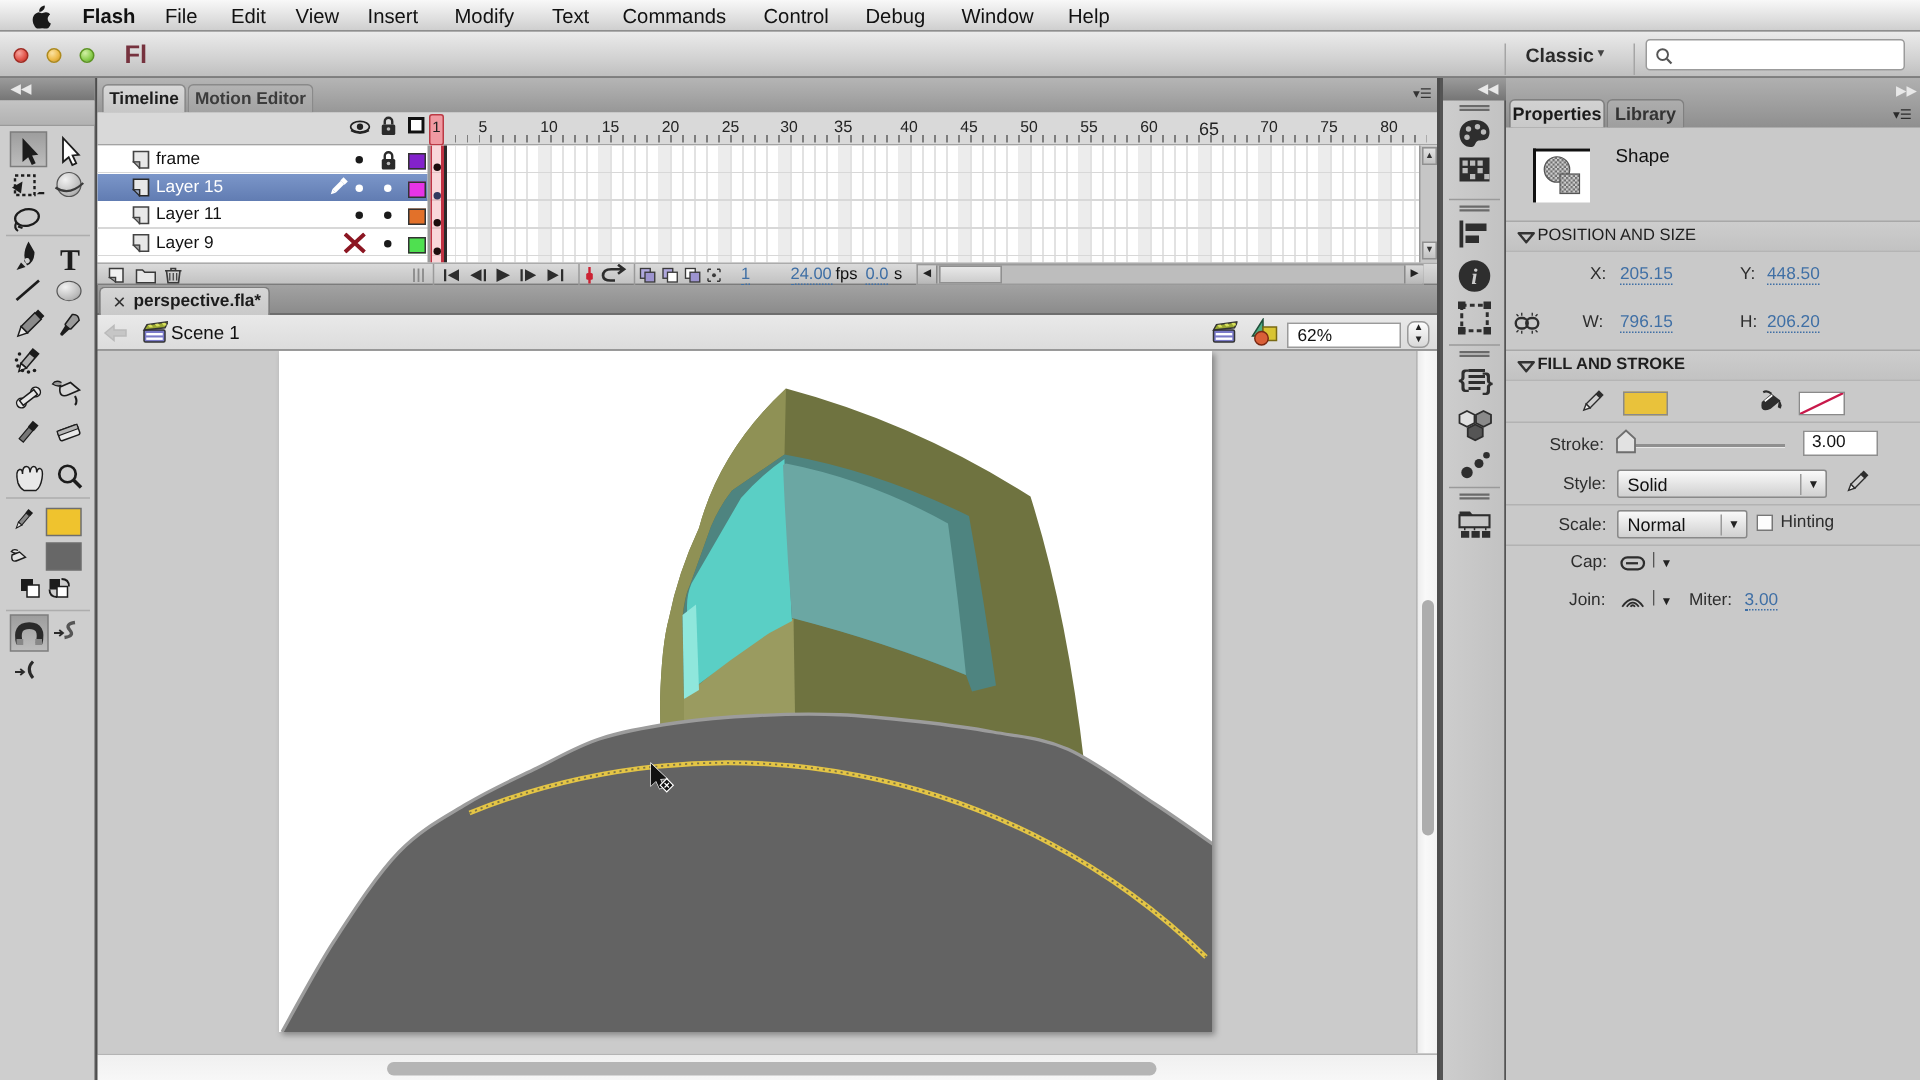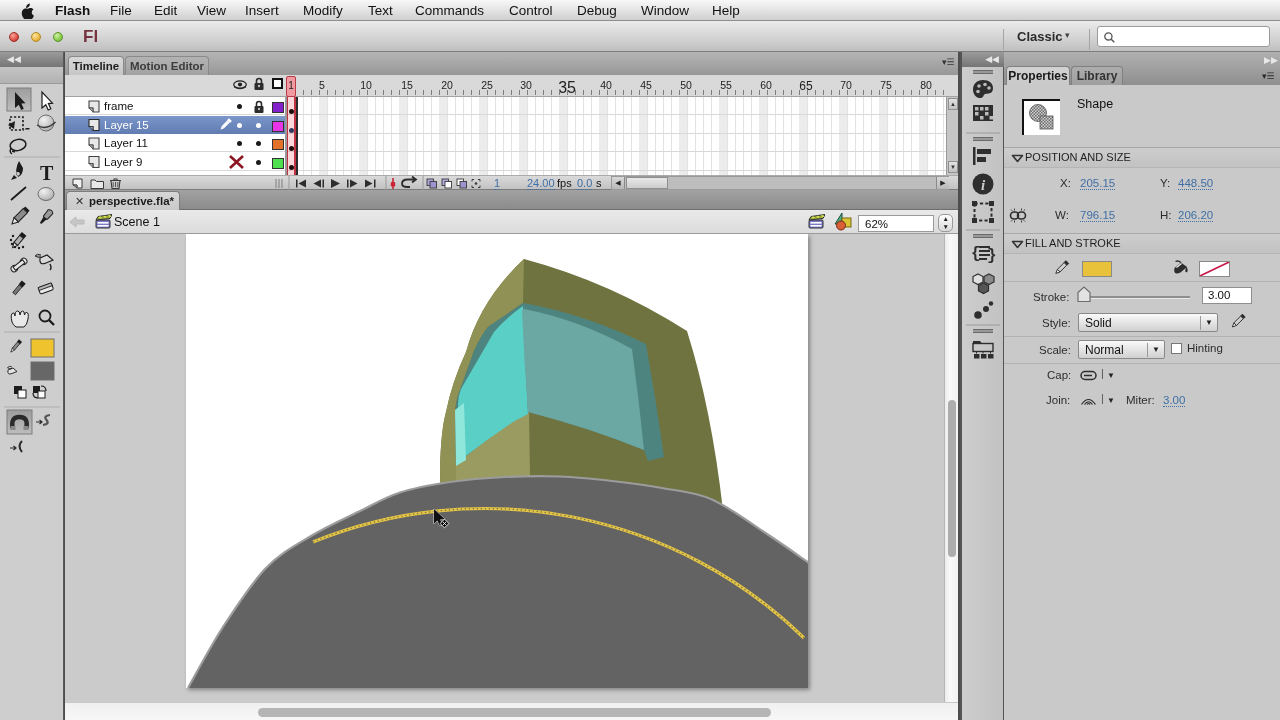--- a/index.html
+++ b/index.html
@@ -158,21 +158,21 @@
         <path d="M3.5 6 V4 a2.5 2.5 0 0 1 5 0 V6" fill="none" stroke="#2b2b2b" stroke-width="1.6"></path>
         <circle cx="6" cy="9" r="1.2" fill="#bbb"></circle>
       </svg>
     <div class="a" style="left:207px;top:3px;width:11px;height:11px;background:#fff;border:2px solid #111"></div>
     <div class="a tx" style="left:247px;top:4px;width:20px;text-align:center;font-size:10.5px;color:#222">5</div>
     <div class="a tx" style="left:291px;top:4px;width:20px;text-align:center;font-size:10.5px;color:#222">10</div>
     <div class="a tx" style="left:332px;top:4px;width:20px;text-align:center;font-size:10.5px;color:#222">15</div>
     <div class="a tx" style="left:372px;top:4px;width:20px;text-align:center;font-size:10.5px;color:#222">20</div>
     <div class="a tx" style="left:412px;top:4px;width:20px;text-align:center;font-size:10.5px;color:#222">25</div>
     <div class="a tx" style="left:451px;top:4px;width:20px;text-align:center;font-size:10.5px;color:#222">30</div>
-    <div class="a tx" style="left:491px;top:4px;width:20px;text-align:right;font-size:16px;color:#222">35</div>
+    <div class="a tx" style="left:491px;top:4px;width:20px;text-align:left;font-size:11px;color:#222">35</div>
     <div class="a tx" style="left:531px;top:4px;width:20px;text-align:center;font-size:10.5px;color:#222">40</div>
     <div class="a tx" style="left:571px;top:4px;width:20px;text-align:center;font-size:10.5px;color:#222">45</div>
     <div class="a tx" style="left:611px;top:4px;width:20px;text-align:center;font-size:10.5px;color:#222">50</div>
     <div class="a tx" style="left:651px;top:4px;width:20px;text-align:center;font-size:10.5px;color:#222">55</div>
     <div class="a tx" style="left:691px;top:4px;width:20px;text-align:center;font-size:10.5px;color:#222">60</div>
     <div class="a tx" style="left:731px;top:4px;width:20px;text-align:center;font-size:12px;color:#222">65</div>
     <div class="a tx" style="left:771px;top:4px;width:20px;text-align:center;font-size:10.5px;color:#222">70</div>
     <div class="a tx" style="left:811px;top:4px;width:20px;text-align:center;font-size:10.5px;color:#222">75</div>
     <div class="a tx" style="left:851px;top:4px;width:20px;text-align:center;font-size:10.5px;color:#222">80</div>
     <div class="a" style="left:238px;top:15px;width:648px;height:5px;background:repeating-linear-gradient(90deg,#7d7d7d 0 1px,transparent 1px 8px)"></div>
@@ -496,21 +496,21 @@
     </svg>
   <span class="a tx" style="left:51px;top:157px;font-size:11.5px;color:#2d2d2d">W:</span>
   <span class="a tx" style="left:76px;top:157px;font-size:11.5px;color:#3f6fa5;border-bottom:1px dotted #3f6fa5">796.15</span>
   <span class="a tx" style="left:156px;top:157px;font-size:11.5px;color:#2d2d2d">H:</span>
   <span class="a tx" style="left:174px;top:157px;font-size:11.5px;color:#3f6fa5;border-bottom:1px dotted #3f6fa5">206.20</span>
   <div class="a" style="left:0;top:181px;width:276px;height:1px;background:#a8a8a8"></div>
   <div class="a" style="left:0;top:182px;width:276px;height:20px;background:linear-gradient(#cdcdcd,#c2c2c2);border-bottom:1px solid #b5b5b5">
     <svg class="a" style="left:7px;top:6px" width="13" height="9" viewBox="0 0 13 9">
         <path d="M1.5,1.5 L11.5,1.5 L6.5,7.5 Z" fill="none" stroke="#333" stroke-width="1.6" stroke-linejoin="round"></path>
       </svg>
-    <span class="a tx" style="left:21px;top:3px;font-size:11px;font-weight:normal;color:#1e1e1e">FILL AND STROKE</span>
+    <span class="a tx" style="left:21px;top:3px;font-size:11px;font-weight:bold;color:#1e1e1e">FILL AND STROKE</span>
   </div>
   <svg class="a" style="left:48px;top:207px" width="18" height="18" viewBox="0 0 18 18">
       <g transform="rotate(45 9 9)">
         <rect x="7" y="0" width="4.5" height="3" fill="#2d2d2d"></rect>
         <rect x="7.4" y="3" width="3.7" height="9.5" fill="#cfcfcf" stroke="#2d2d2d" stroke-width="0.9"></rect>
         <path d="M7.4,12.5 L9.2,16.5 L11.1,12.5 Z" fill="#f2f2f2" stroke="#2d2d2d" stroke-width="0.9"></path>
       </g>
     </svg>
   <div class="a" style="left:78px;top:209px;width:30px;height:16px;background:#e9c23b;border:1px solid #8a8a8a"></div>
   <svg class="a" style="left:168px;top:207px" width="18" height="16" viewBox="0 0 18 16">

